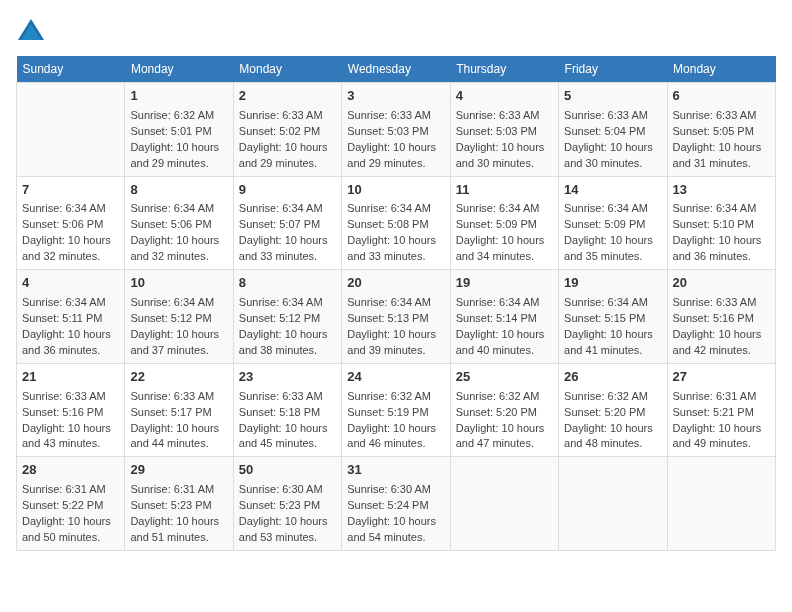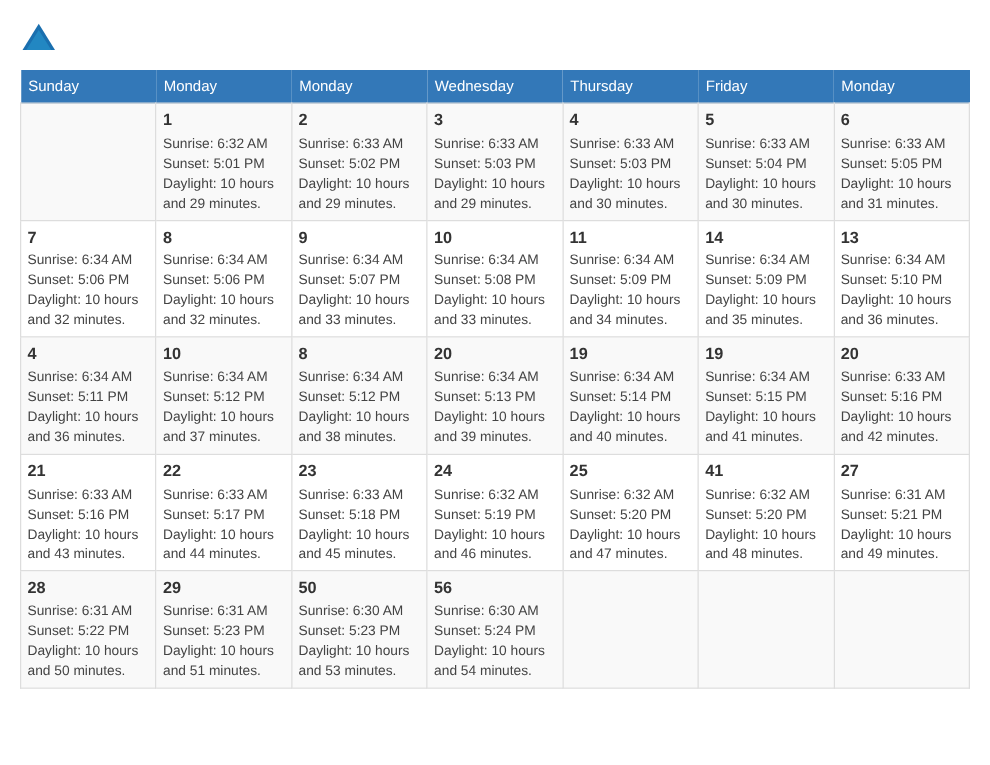--- a/index.html
+++ b/index.html
@@ -289,21 +289,21 @@
 and 46 minutes.</div>
         </td>
         <td>
           <span class="day-number">25</span>
           <div class="day-info" style="white-space: pre-line;">Sunrise: 6:32 AM
 Sunset: 5:20 PM
 Daylight: 10 hours
 and 47 minutes.</div>
         </td>
         <td>
-          <span class="day-number">41</span>
+          <span class="day-number">26</span>
           <div class="day-info" style="white-space: pre-line;">Sunrise: 6:32 AM
 Sunset: 5:20 PM
 Daylight: 10 hours
 and 48 minutes.</div>
         </td>
         <td>
           <span class="day-number">27</span>
           <div class="day-info" style="white-space: pre-line;">Sunrise: 6:31 AM
 Sunset: 5:21 PM
 Daylight: 10 hours
@@ -326,21 +326,21 @@
 and 51 minutes.</div>
         </td>
         <td>
           <span class="day-number">50</span>
           <div class="day-info" style="white-space: pre-line;">Sunrise: 6:30 AM
 Sunset: 5:23 PM
 Daylight: 10 hours
 and 53 minutes.</div>
         </td>
         <td>
-          <span class="day-number">56</span>
+          <span class="day-number">31</span>
           <div class="day-info" style="white-space: pre-line;">Sunrise: 6:30 AM
 Sunset: 5:24 PM
 Daylight: 10 hours
 and 54 minutes.</div>
         </td>
         <td class="empty"></td>
         <td class="empty"></td>
         <td class="empty"></td>
       </tr>
     </tbody>

